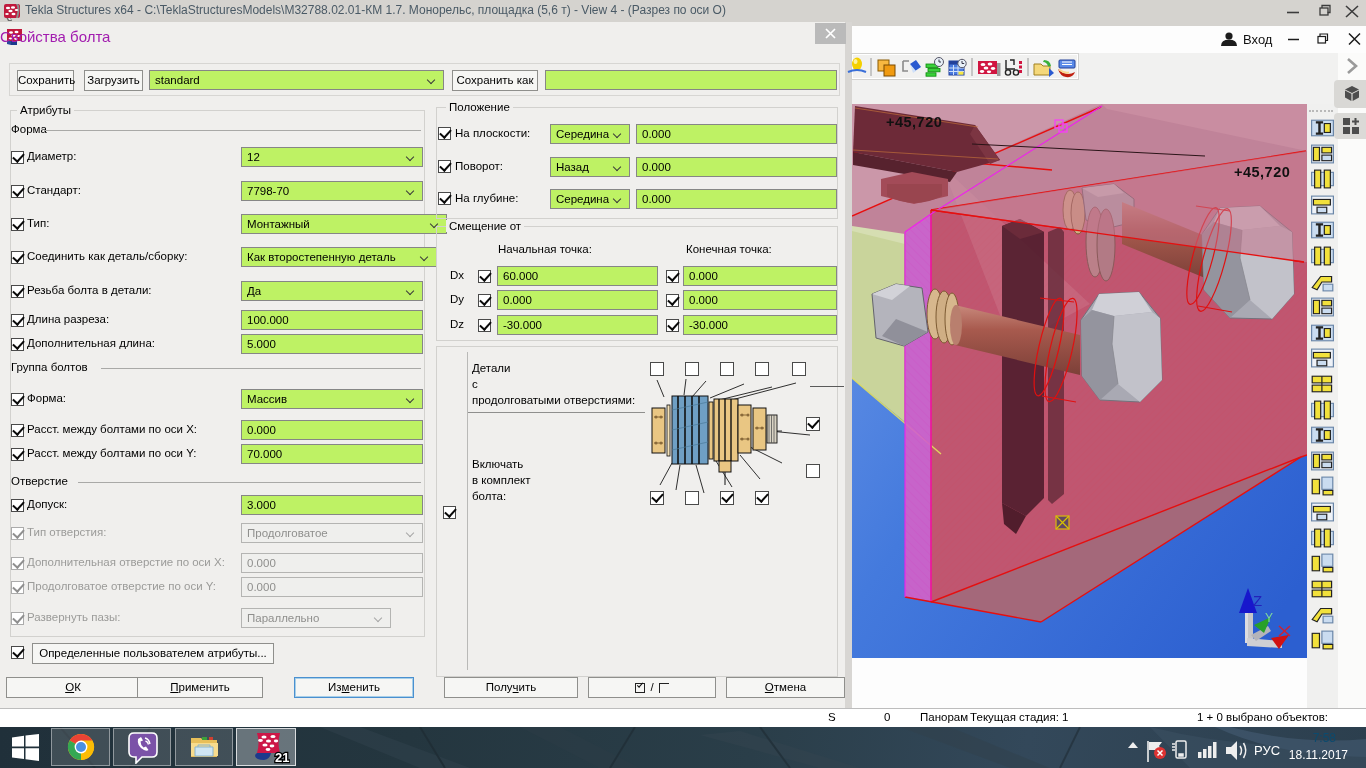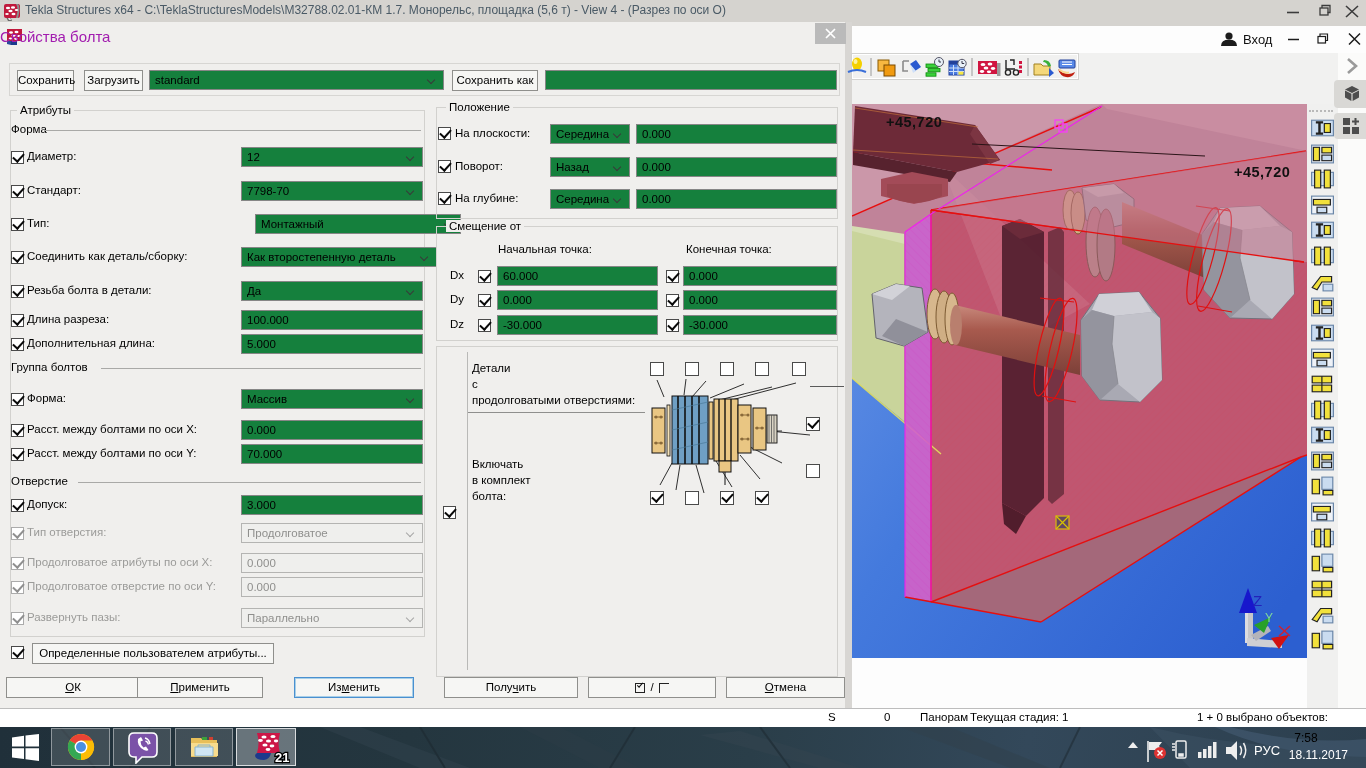--- a/index.html
+++ b/index.html
@@ -4,21 +4,21 @@
 html,body{width:1366px;height:768px;overflow:hidden;font-family:"Liberation Sans",sans-serif}
 #screen{position:relative;width:1366px;height:768px;background:#fff}
 .abs{position:absolute}
 .lbl{position:absolute;font-size:11.5px;color:#000;white-space:nowrap}
 .dlbl{position:absolute;font-size:11.5px;color:#9b9b99;white-space:nowrap}
 .cb{position:absolute;width:13px;height:13px;background:#fff;border:1px solid #4a4a4a}
 .cb.c::after{content:"";position:absolute;left:1px;top:1px;width:9px;height:5px;border-left:2.2px solid #0a0a0a;border-bottom:2.2px solid #0a0a0a;transform:rotate(-48deg)}
 .cb.d{border-color:#ababab}
 .cb.d::after{border-color:#8f8f8f}
 .cb15{width:14px;height:14px}
-.combo,.inp{position:absolute;height:20px;background:#15803d;border:1px solid #868686;font-size:11.5px;line-height:18px;padding-left:5px;color:#000;white-space:nowrap;overflow:hidden}
+.combo,.inp{position:absolute;height:20px;background:#bef264;border:1px solid #868686;font-size:11.5px;line-height:18px;padding-left:5px;color:#000;white-space:nowrap;overflow:hidden}
 .combo::after{content:"";position:absolute;right:9px;top:6px;width:5px;height:5px;border-right:1.7px solid #3a3a3a;border-bottom:1.7px solid #3a3a3a;transform:rotate(45deg)}
 .combo.d,.inp.d{background:#efefed;border-color:#b4b4b2;color:#8f8f8d}
 .combo.d::after{border-color:#a6a6a6}
 .btn{position:absolute;height:21px;background:#f6f6f4;border:1px solid #8f8f8c;font-size:11.5px;text-align:center;line-height:19px;color:#000}
 .gb{position:absolute;border:1px solid #d2d1ce}
 .sech{position:absolute;height:1px;background:#a9a9a7}
 u{text-decoration:underline}
 </style></head><body>
 <div id="screen">
 <div class="abs" style="left:0;top:0;width:1366px;height:26px;background:#d5d3cf"></div>
@@ -438,21 +438,21 @@
     <div class="lbl" style="left:11px;top:123px">Форма</div>
     <div class="sech" style="left:44px;top:130px;width:377px"></div>
     <span class="cb c" style="left:11px;top:151px"></span>
     <div class="lbl" style="left:27px;top:150px">Диаметр:</div>
     <div class="combo" style="left:241px;top:147px;width:182px">12</div>
     <span class="cb c" style="left:11px;top:185px"></span>
     <div class="lbl" style="left:27px;top:184px">Стандарт:</div>
     <div class="combo" style="left:241px;top:181px;width:182px">7798-70</div>
     <span class="cb c" style="left:11px;top:218px"></span>
     <div class="lbl" style="left:27px;top:217px">Тип:</div>
-    <div class="combo" style="left:255px;top:214px;width:206px">Монтажный</div>
+    <div class="combo" style="left:241px;top:214px;width:206px">Монтажный</div>
     <span class="cb c" style="left:11px;top:251px"></span>
     <div class="lbl" style="left:27px;top:250px">Соединить как деталь/сборку:</div>
     <div class="combo" style="left:241px;top:247px;width:196px;letter-spacing:0">Как второстепенную деталь</div>
     <span class="cb c" style="left:11px;top:285px"></span>
     <div class="lbl" style="left:27px;top:284px">Резьба болта в детали:</div>
     <div class="combo" style="left:241px;top:281px;width:182px">Да</div>
     <span class="cb c" style="left:11px;top:314px"></span>
     <div class="lbl" style="left:27px;top:313px">Длина разреза:</div>
     <div class="inp" style="left:241px;top:310px;width:182px">100.000</div>
     <span class="cb c" style="left:11px;top:338px"></span>
@@ -467,28 +467,28 @@
     <span class="cb c" style="left:11px;top:448px"></span>
     <div class="lbl" style="left:27px;top:447px">Расст. между болтами по оси Y:</div>
     <div class="inp" style="left:241px;top:444px;width:182px">70.000</div>
     <span class="cb c" style="left:11px;top:499px"></span>
     <div class="lbl" style="left:27px;top:498px">Допуск:</div>
     <div class="inp" style="left:241px;top:495px;width:182px">3.000</div>
     <span class="cb c d" style="left:11px;top:527px"></span>
     <div class="dlbl" style="left:27px;top:526px">Тип отверстия:</div>
     <div class="combo d" style="left:241px;top:523px;width:182px">Продолговатое</div>
     <span class="cb c d" style="left:11px;top:557px"></span>
-    <div class="dlbl" style="left:27px;top:556px">Продолговатое атрибуты по оси X:</div>
+    <div class="dlbl" style="left:27px;top:556px">Дополнительная отверстие по оси X:</div>
     <div class="inp d" style="left:241px;top:553px;width:182px">0.000</div>
     <span class="cb c d" style="left:11px;top:581px"></span>
     <div class="dlbl" style="left:27px;top:580px">Продолговатое отверстие по оси Y:</div>
     <div class="inp d" style="left:241px;top:577px;width:182px">0.000</div>
     <span class="cb c d" style="left:11px;top:612px"></span>
     <div class="dlbl" style="left:27px;top:611px">Развернуть пазы:</div>
-    <div class="combo d" style="left:241px;top:608px;width:182px">Параллельно</div>
+    <div class="combo d" style="left:241px;top:608px;width:150px">Параллельно</div>
     <div class="lbl" style="left:11px;top:361px">Группа болтов</div>
     <div class="sech" style="left:101px;top:368px;width:320px"></div>
     <div class="lbl" style="left:11px;top:475px">Отверстие</div>
     <div class="sech" style="left:78px;top:482px;width:343px"></div>
     <span class="cb c" style="left:11px;top:646px"></span>
     <div class="btn" style="left:32px;top:643px;width:242px;height:21px">Определенные пользователем атрибуты...</div>
     <div class="gb" style="left:436px;top:107px;width:402px;height:112px"></div>
     <div class="abs" style="left:446px;top:101px;background:#f0efed;padding:0 3px;font-size:11.5px">Положение</div>
     <span class="cb c" style="left:438px;top:127px"></span>
     <div class="lbl" style="left:455px;top:127px">На плоскости:</div>
@@ -702,14 +702,14 @@
         <rect x="77" y="11" width="3.5" height="9"></rect>
         <rect x="82" y="8" width="3.5" height="12"></rect>
         <rect x="87" y="4" width="3.5" height="16"></rect>
       </g>
  <g>
         <polygon points="100,9 105,9 111,3 111,22 105,16 100,16" fill="#eee"></polygon>
         <path d="M114 8 Q117 12.5 114 17 M117.5 5 Q122 12.5 117.5 20" stroke="#eee" stroke-width="1.6" fill="none"></path>
       </g>
  <text x="128" y="17" font-size="13" fill="#fff" font-family="Liberation Sans,sans-serif">РУС</text>
 </svg>
-<div class="abs" style="left:1276px;top:731px;width:60px;height:14px;font-size:12px;color:#000000;text-align:center">7:58</div>
+<div class="abs" style="left:1276px;top:731px;width:60px;height:14px;font-size:12px;color:#0c4a6e;text-align:right">7:58</div>
 <div class="abs" style="left:1288px;top:748px;width:60px;height:14px;font-size:12px;color:#fff;text-align:right">18.11.2017</div>
 </div>
 </body></html>

